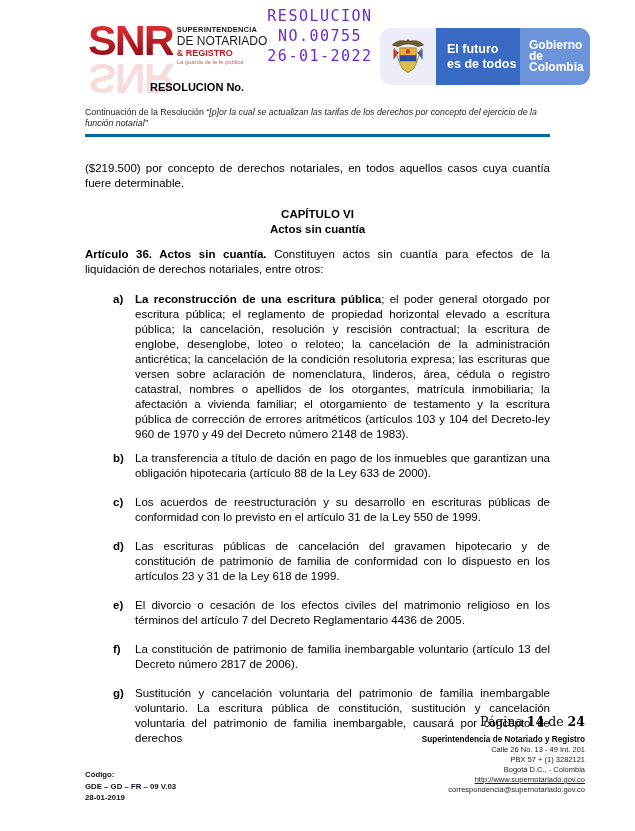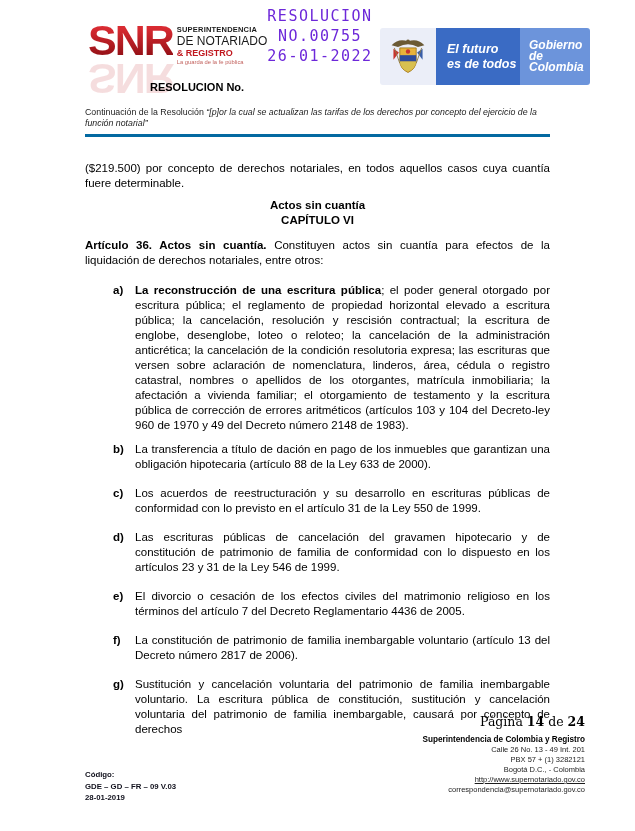--- a/index.html
+++ b/index.html
@@ -35,21 +35,21 @@
   .snr-tag { font-size:5.8px; color:#c2625e; margin-top:1px; }
 
   .stamp {
     position:absolute; left:250px; top:6px; width:140px;
     text-align:center;
     font-family:"DejaVu Sans Mono","Liberation Mono",monospace;
     font-size:15px; line-height:20px; letter-spacing:1.5px; color:#6d28d9;
   }
 
   .gov-banner { position:absolute; left:380px; top:28px; height:57px; display:flex;
-    border-radius:3px; overflow:hidden;font-style:italic; }
+    border-radius:11px; overflow:hidden; }
   .coat-box { width:56px; background:#ebeef8; display:flex; align-items:center; justify-content:center; }
   .slogan-box { width:84px; background:#3a6bc4; color:#fff; display:flex; flex-direction:column;
     justify-content:center; padding-left:11px; font-weight:bold; font-size:12.5px; line-height:15px; }
   .gov-box { width:70px; background:#6c94db; color:#fff; display:flex; flex-direction:column;
     justify-content:center; padding-left:9px; font-weight:bold; font-size:12px; line-height:11px; }
 
   .resolution-no { position:absolute; left:150px; top:81px; font-size:11px; font-weight:bold; }
 
   
   .continuation {
@@ -58,21 +58,21 @@
     border-bottom:3px solid #0369a1; padding-bottom:5px;
   }
   .continuation .quote { font-style:italic; }
 
   
   .body-content {
     position:absolute; left:85px; top:161px; width:465px;
     font-size:11.5px; line-height:15px;
   }
   .body-content p { text-align:justify; }
-  .intro { margin-bottom:7px; }
+  .intro { margin-bottom:16px; }
   .chapter { text-align:center; font-weight:bold; margin-bottom:10px; }
   .article { margin-bottom:15px; }
   .b { font-weight:bold; }
   .doc-list { }
   .doc-item { display:flex; margin-left:28px; margin-bottom:14px; }
   .doc-item .letter { width:22px; flex:0 0 22px; font-weight:bold; }
   .doc-item .itext { width:415px; text-align:justify; }
   .doc-item.first { margin-bottom:9px; }
 
   
@@ -149,22 +149,22 @@
 
   <div class="continuation">
     <span>Continuación de la Resolución </span><span class="quote">“[p]or la cual se actualizan las tarifas de los derechos por concepto del ejercicio de la función notarial”</span>
   </div>
 
   <div class="body-content">
 
     <p class="intro">($219.500) por concepto de derechos notariales, en todos aquellos casos cuya cuantía fuere determinable.</p>
 
     <div class="chapter">
+      <div>CAPÍTULO VI</div>
       <div>Actos sin cuantía</div>
-      <div>CAPÍTULO VI</div>
     </div>
 
     <p class="article"><span class="b">Artículo 36. Actos sin cuantía.</span><span> Constituyen actos sin cuantía para efectos de la liquidación de derechos notariales, entre otros:</span></p>
 
     <div class="doc-list">
 
       <div class="doc-item first">
         <span class="letter">a)</span>
         <span class="itext"><span class="b">La reconstrucción de una escritura pública</span><span>; el poder general otorgado por escritura pública; el reglamento de propiedad horizontal elevado a escritura pública; la cancelación, resolución y rescisión contractual; la escritura de englobe, desenglobe, loteo o reloteo; la cancelación de la administración anticrética; la cancelación de la condición resolutoria expresa; las escrituras que versen sobre aclaración de nomenclatura, linderos, área, cédula o registro catastral, nombres o apellidos de los otorgantes, matrícula inmobiliaria; la afectación a vivienda familiar; el otorgamiento de testamento y la escritura pública de corrección de errores aritméticos (artículos 103 y 104 del Decreto-ley 960 de 1970 y 49 del Decreto número 2148 de 1983).</span></span>
       </div>
@@ -174,21 +174,21 @@
         <span class="itext">La transferencia a título de dación en pago de los inmuebles que garantizan una obligación hipotecaria (artículo 88 de la Ley 633 de 2000).</span>
       </div>
 
       <div class="doc-item">
         <span class="letter">c)</span>
         <span class="itext">Los acuerdos de reestructuración y su desarrollo en escrituras públicas de conformidad con lo previsto en el artículo 31 de la Ley 550 de 1999.</span>
       </div>
 
       <div class="doc-item">
         <span class="letter">d)</span>
-        <span class="itext">Las escrituras públicas de cancelación del gravamen hipotecario y de constitución de patrimonio de familia de conformidad con lo dispuesto en los artículos 23 y 31 de la Ley 546 de 1999.</span>
+        <span class="itext">Las escrituras públicas de cancelación del gravamen hipotecario y de constitución de patrimonio de familia de conformidad con lo dispuesto en los artículos 23 y 31 de la Ley 618 de 1999.</span>
       </div>
 
       <div class="doc-item">
         <span class="letter">e)</span>
         <span class="itext">El divorcio o cesación de los efectos civiles del matrimonio religioso en los términos del artículo 7 del Decreto Reglamentario 4436 de 2005.</span>
       </div>
 
       <div class="doc-item">
         <span class="letter">f)</span>
         <span class="itext">La constitución de patrimonio de familia inembargable voluntario (artículo 13 del Decreto número 2817 de 2006).</span>
@@ -203,21 +203,21 @@
   </div>
 
   <div class="footer-left">
     <div>Código:</div>
     <div>GDE – GD – FR – 09   V.03</div>
     <div>28-01-2019</div>
   </div>
 
   <div class="footer-right">
     <div class="pagenum"><span>Página </span><span class="b">14</span><span> de </span><span class="b">24</span></div>
-    <div class="org">Superintendencia de Colombia y Registro</div>
+    <div class="org">Superintendencia de Notariado y Registro</div>
     <div class="addr">Calle 26 No. 13 - 49 Int. 201</div>
     <div class="addr">PBX 57 + (1) 3282121</div>
     <div class="addr">Bogotá D.C.,  - Colombia</div>
     <div class="addr"><a href="#">http://www.supernotariado.gov.co</a></div>
     <div class="addr">correspondencia@supernotariado.gov.co</div>
   </div>
 
 </div>
 
 </body></html>

